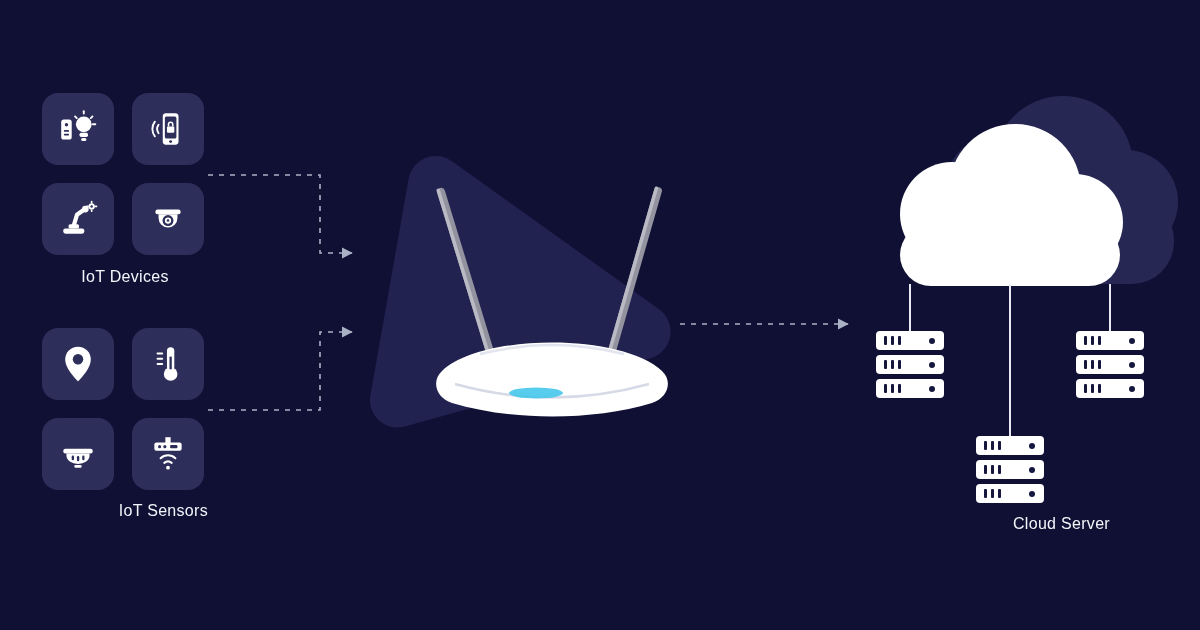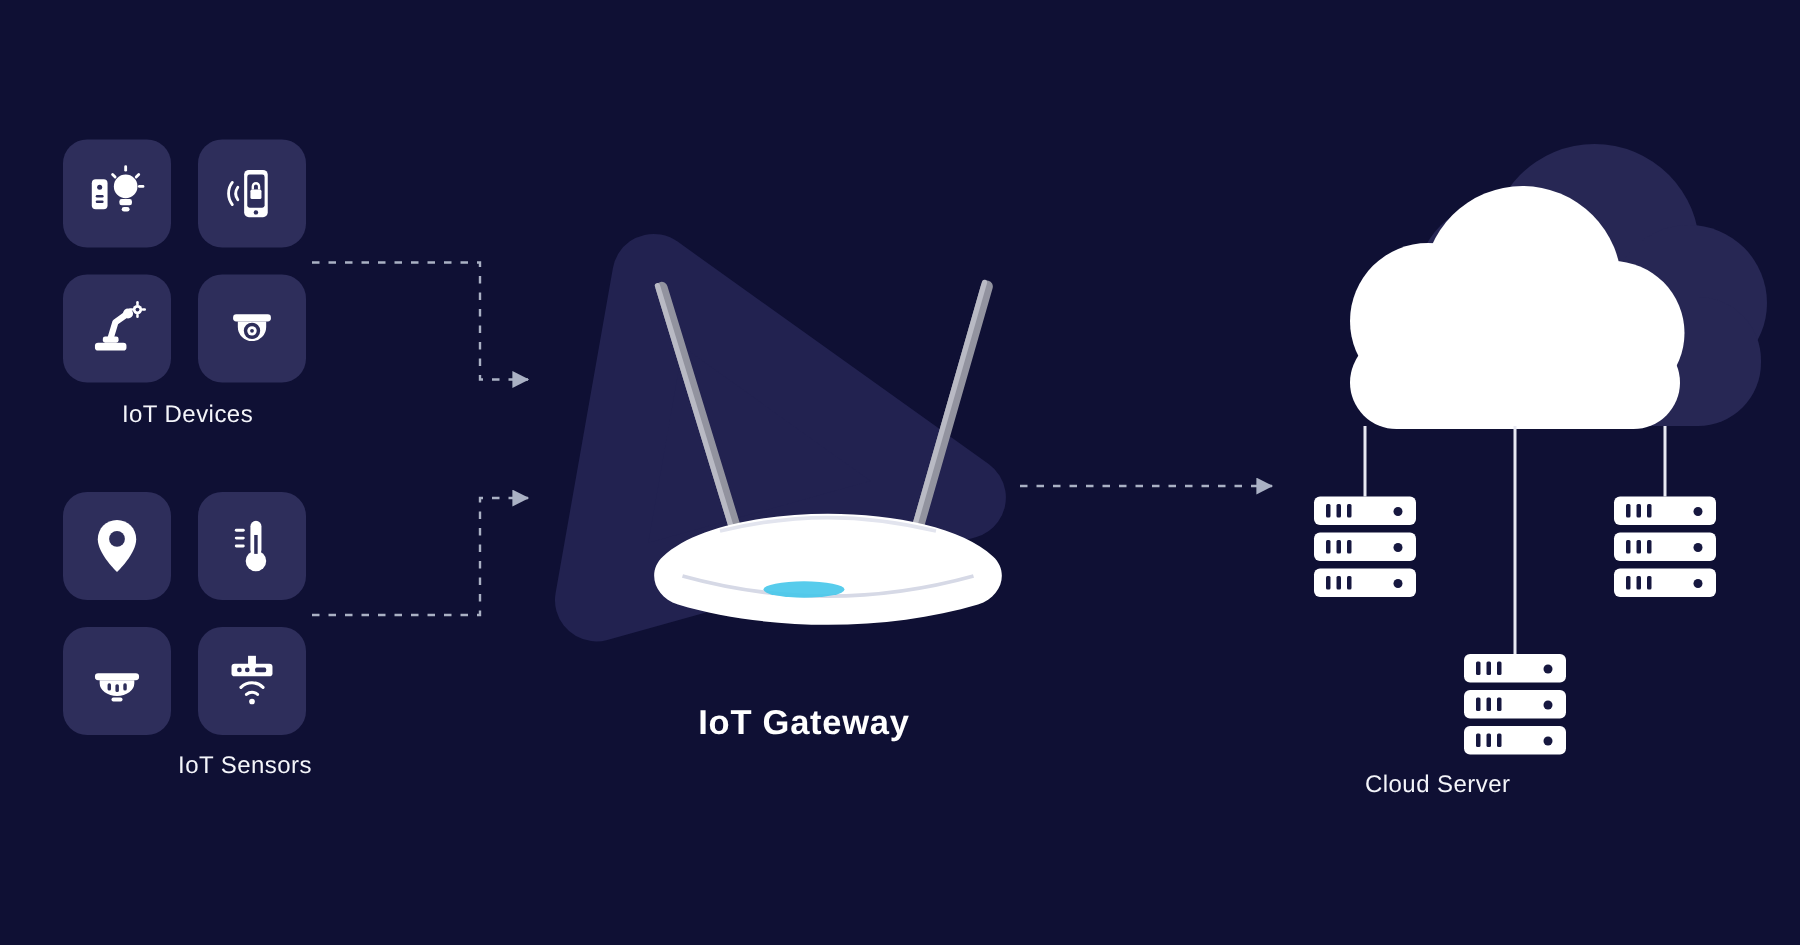--- a/index.html
+++ b/index.html
@@ -18,21 +18,21 @@
   }
   .group-label{
     position:absolute;width:166px;text-align:center;
     font-size:16px;font-weight:500;letter-spacing:.3px;color:#f4f5fa;
   }
   .gateway-label{
     position:absolute;left:416px;top:468px;width:240px;text-align:center;
     font-size:23px;font-weight:700;letter-spacing:.5px;color:#ffffff;
   }
   .cloud-label{
-    position:absolute;left:910px;top:515px;width:200px;text-align:left;
+    position:absolute;left:910px;top:515px;width:200px;text-align:right;
     font-size:16px;font-weight:500;letter-spacing:.3px;color:#f4f5fa;
   }
   
   .server-stack{position:absolute;display:flex;flex-direction:column;gap:5px;}
   .server-row{
     width:68px;height:19px;background:#ffffff;border-radius:4px;
     display:flex;align-items:center;
   }
   .server-row .bar{width:3px;height:9px;background:#16173f;border-radius:1px;margin-left:4px;}
   .server-row .bar:first-child{margin-left:8px;}
@@ -216,21 +216,20 @@
         <g stroke="#ffffff" stroke-width="2" fill="none" stroke-linecap="round">
           <path d="M13 24 a10 10 0 0 1 14 0"></path>
           <path d="M16.5 28.5 a5.5 5.5 0 0 1 7 0"></path>
         </g>
         <circle cx="20" cy="33" r="1.8" fill="#ffffff"></circle>
       </svg>
     </div>
   </div>
   <div class="group-label" style="left:42px;top:502px;text-align:right;">IoT Sensors</div>
 
-  <div class="gateway-label">IoT Gateway</div>
 
   <div class="server-stack" style="left:876px;top:331px;">
     <div class="server-row">
         <span class="bar"></span>
         <span class="bar"></span>
         <span class="bar"></span>
         <span class="dot"></span>
       </div>
     <div class="server-row">
         <span class="bar"></span>

